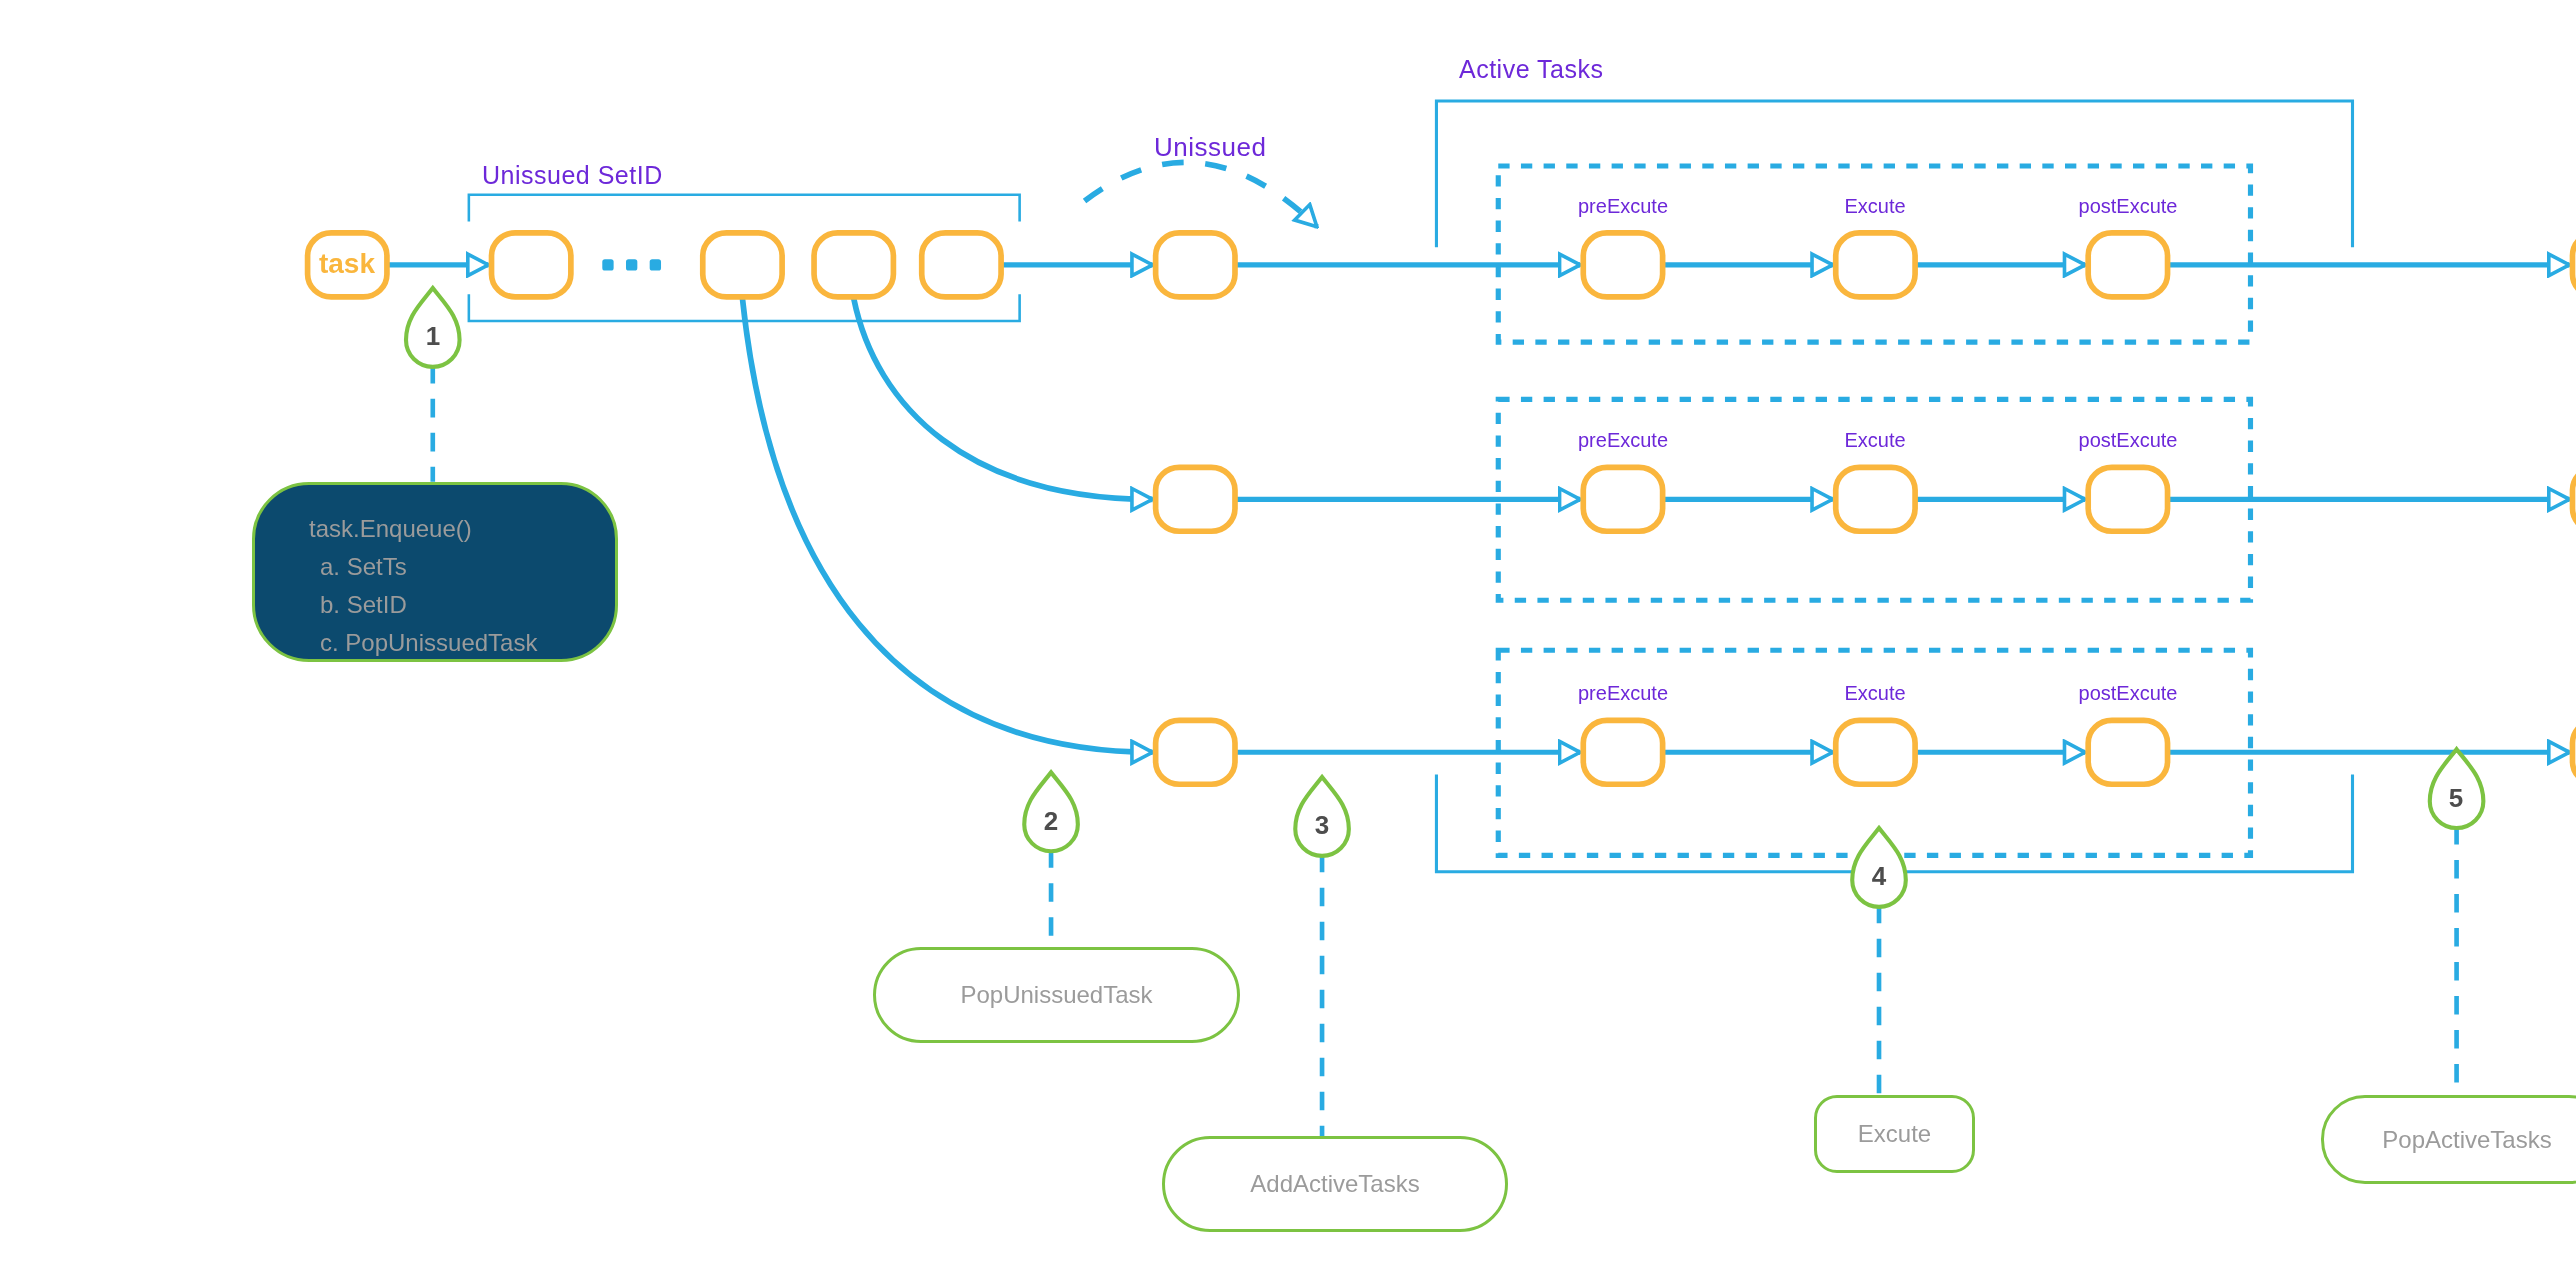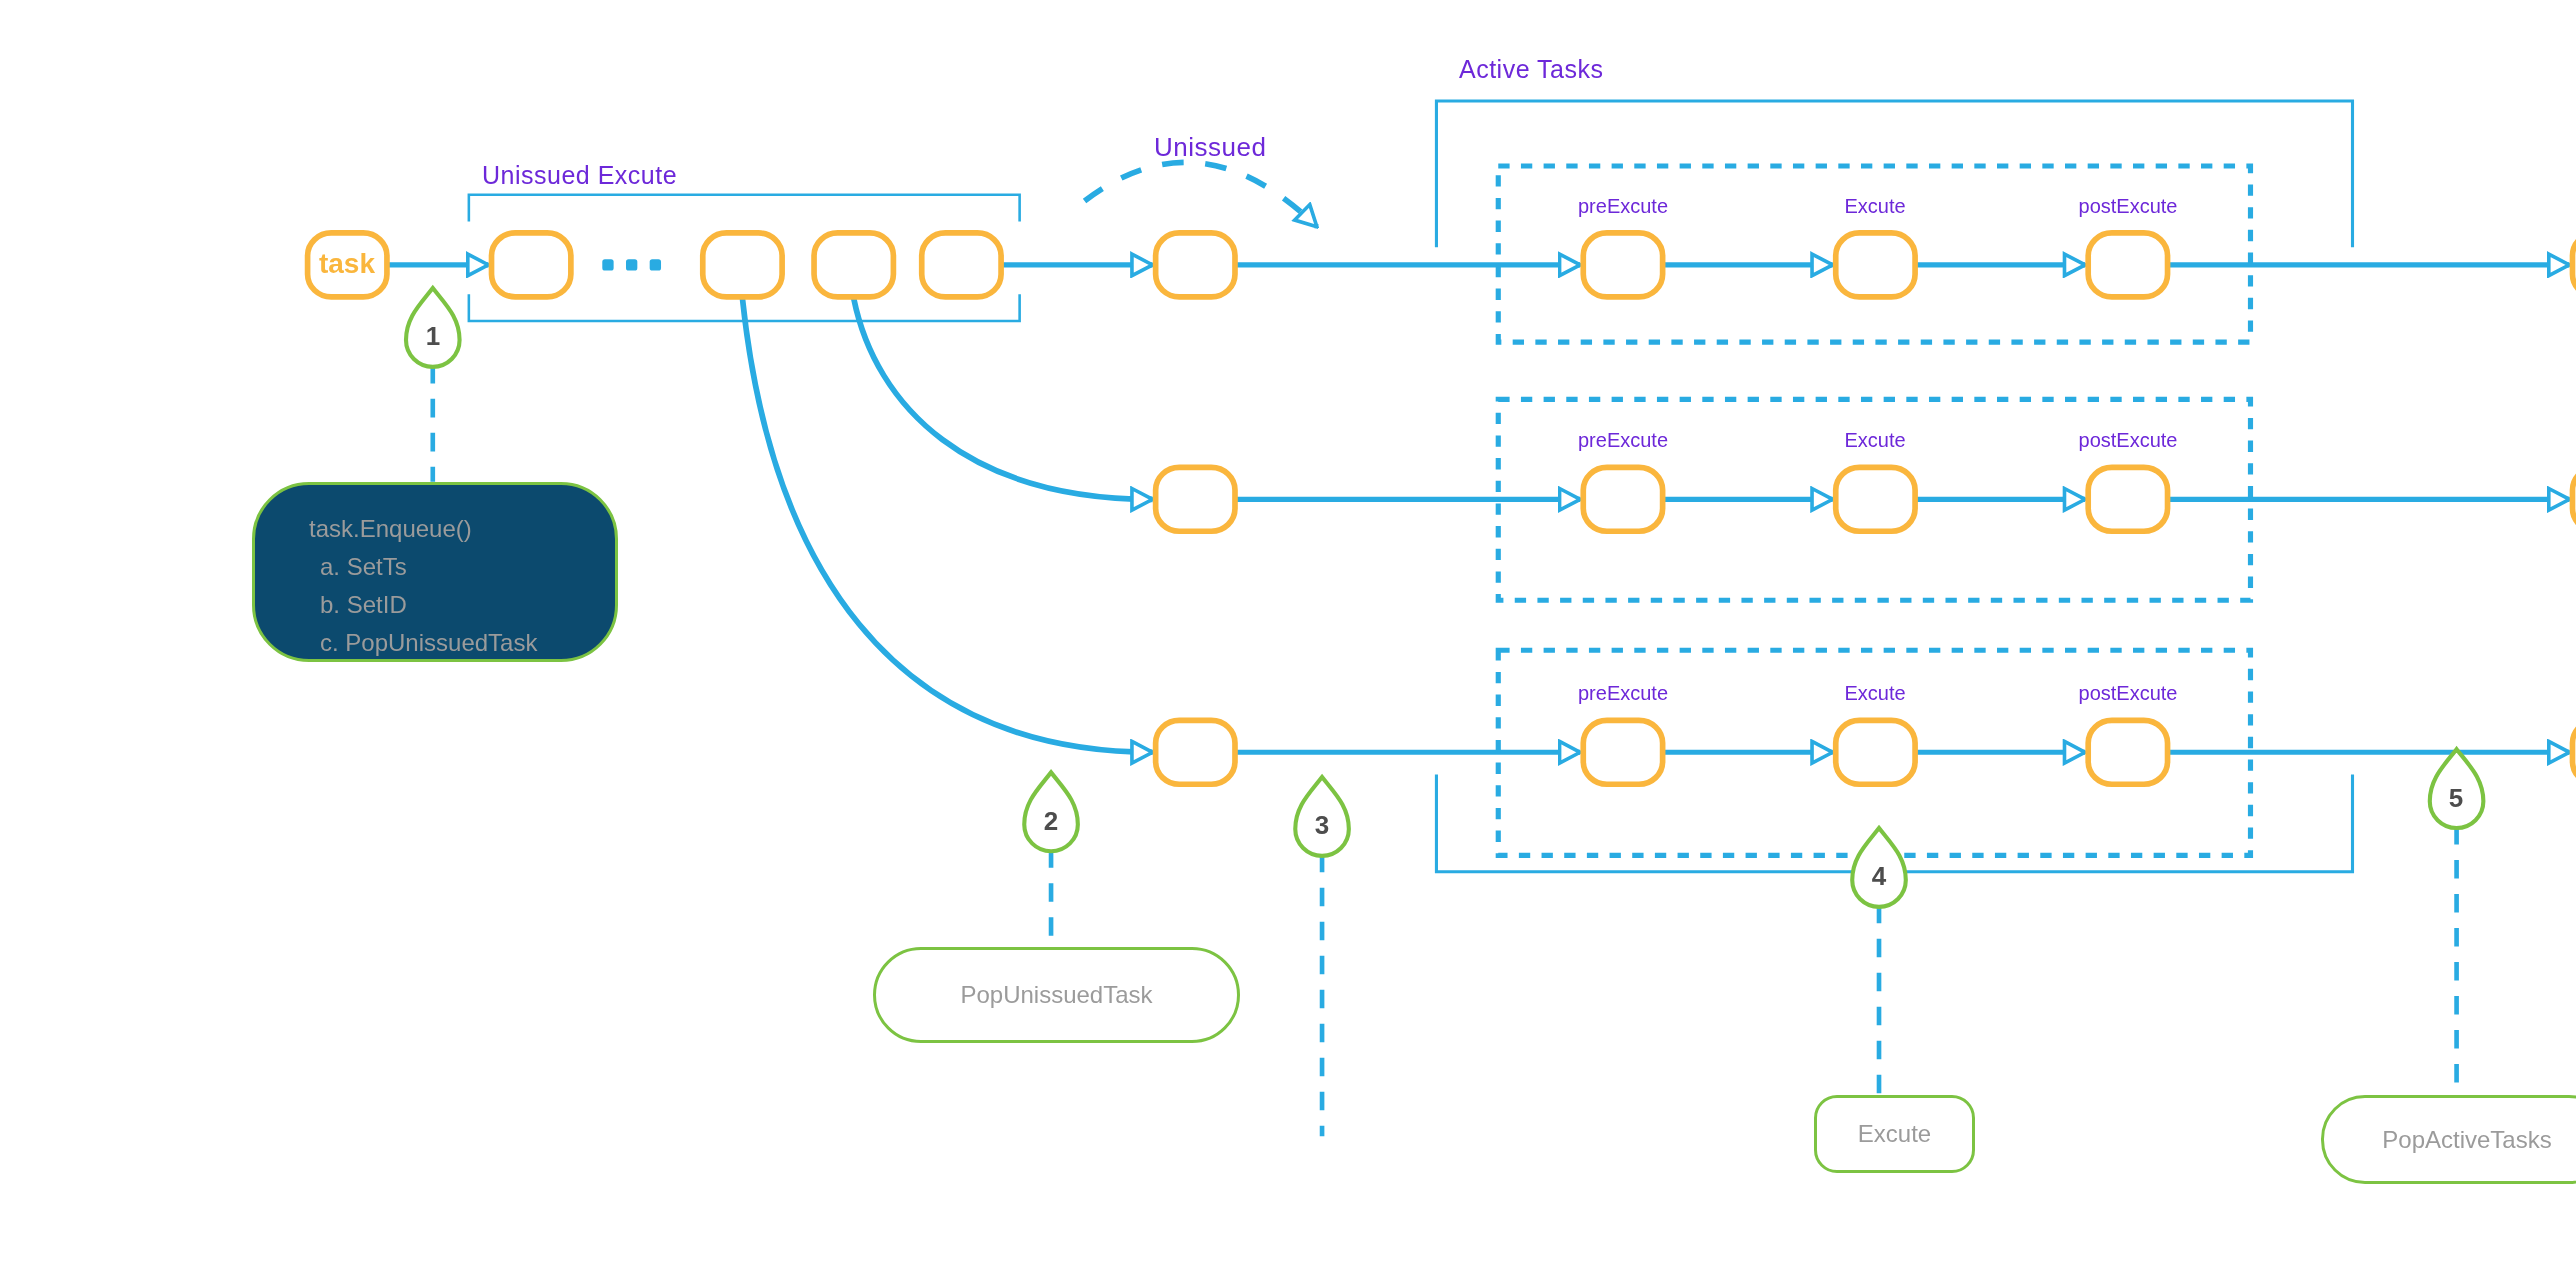--- a/index.html
+++ b/index.html
@@ -120,21 +120,21 @@
 
     <g fill="#ffffff" stroke="#7CC342" stroke-width="8">
       <use href="#teardrop" transform="translate(840,652)"></use>
       <use href="#teardrop" transform="translate(2040,1592)"></use>
       <use href="#teardrop" transform="translate(2566,1601)"></use>
       <use href="#teardrop" transform="translate(3647,1700)"></use>
       <use href="#teardrop" transform="translate(4768,1547)"></use>
     </g>
   </svg>
 
-  <div class="lbl section-label" style="left:482px;top:161px;">Unissued Excute</div>
+  <div class="lbl section-label" style="left:482px;top:161px;">Unissued SetID</div>
   <div class="lbl section-label" style="left:1154px;top:132px;font-size:26px;">Unissued</div>
   <div class="lbl section-label" style="left:1459px;top:55px;">Active Tasks</div>
 
   <div class="task-label" style="left:347px;top:265px;">task</div>
 
   <div class="lbl stage-label" style="left:1623px;top:206px;">preExcute</div>
   <div class="lbl stage-label" style="left:1875px;top:206px;">Excute</div>
   <div class="lbl stage-label" style="left:2128px;top:206px;">postExcute</div>
 
   <div class="lbl stage-label" style="left:1623px;top:440px;">preExcute</div>
@@ -152,17 +152,18 @@
   <div class="marker-num" style="left:2456px;top:799px;">5</div>
 
   <div class="note-box" style="left:252px;top:482px;width:366px;height:180px;">
     <div>task.Enqueue()</div>
     <div class="indent">a. SetTs</div>
     <div class="indent">b. SetID</div>
     <div class="indent">c. PopUnissuedTask</div>
   </div>
 
   <div class="pill" style="left:873px;top:947px;width:367px;height:96px;border-radius:48px;text-align:right;">PopUnissuedTask</div>
+  <div class="pill" style="left:1162px;top:1136px;width:346px;height:96px;border-radius:48px;">AddActiveTasks</div>
   <div class="pill" style="left:1814px;top:1095px;width:161px;height:78px;border-radius:23px;">Excute</div>
   <div class="pill" style="left:2321px;top:1095px;width:292px;height:89px;border-radius:44px;">PopActiveTasks</div>
 
 </div>
 
 
 </body></html>

